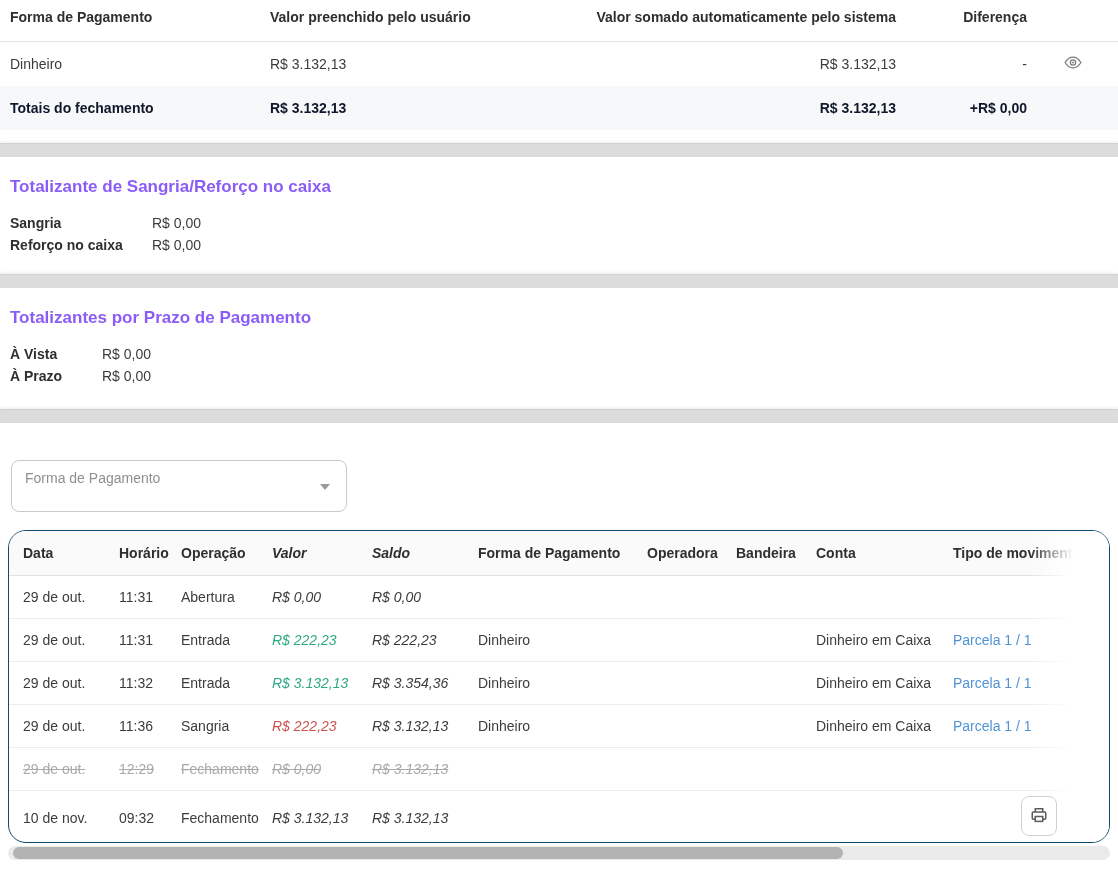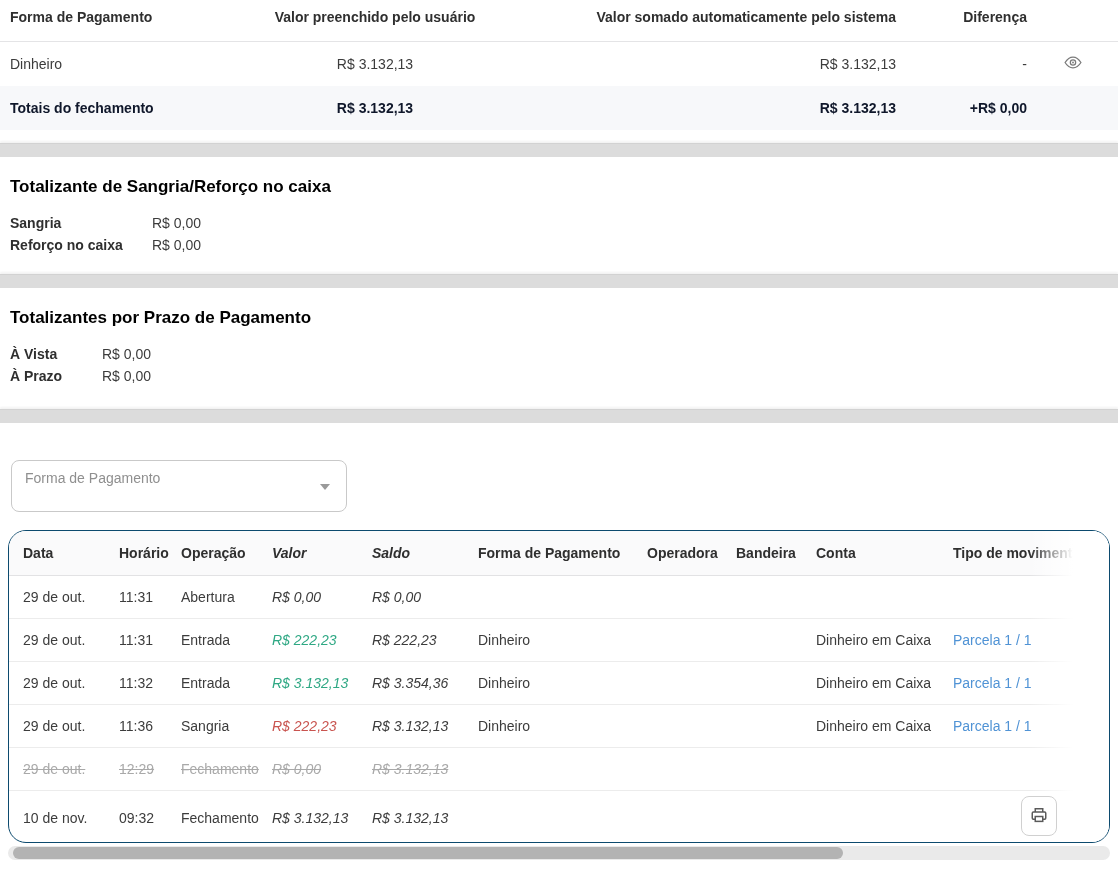--- a/index.html
+++ b/index.html
@@ -5,36 +5,36 @@
   * { margin:0; padding:0; box-sizing:border-box; }
   html,body { background:#fff; }
   body {
     width:1118px; height:871px; overflow:hidden; position:relative;
     font-family:"Liberation Sans", sans-serif; font-size:14px; color:#3c3c3c;
   }
 
   
   .ct-row { display:flex; align-items:center; width:1118px; }
   .ct-c1 { width:270px; padding-left:10px; }
-  .ct-c2 { width:210px; text-align:center; }
+  .ct-c2 { width:210px; text-align:left; }
   .ct-c3 { width:416px; text-align:right; }
   .ct-c4 { width:112px; text-align:right;margin-left:19px; }
   .ct-c5 { flex:1; display:flex; justify-content:center; align-items:center; }
   .ct-head { height:42px; align-items:flex-start; padding-top:9px; border-bottom:1px solid #e4e4e6; font-weight:bold; color:#2f2f2f; }
   .ct-body-row { height:44px; }
   .ct-totals { height:44px; background:#f7f8fa; font-weight:bold; color:#0f172a; }
   .icon-btn { background:none; border:none; cursor:pointer; display:flex; align-items:center; justify-content:center; padding:2px; }
 
   
   .section-divider { width:1118px; height:14px; background:#dcdcdc; border-top:1px solid #d2d2d2; box-shadow:0 -2px 2px rgba(0,0,0,0.05); }
   .div1 { margin-top:13px; }
 
   
   .lv-section { padding:20px 10px 0 10px; }
-  .section-title { font-size:17px; font-weight:bold; color:#000000; }
+  .section-title { font-size:17px; font-weight:bold; color:#8b5cf6; }
   .lv-rows { margin-top:15px; }
   .lv-row { display:flex; line-height:22px; }
   .lv-label { font-weight:bold; color:#2f2f2f; }
   .w142 .lv-label { width:142px; }
   .w92  .lv-label { width:92px; }
   .sec2 { padding-bottom:18px; }
   .sec3 { padding-bottom:22px; }
 
   
   .mov-section { padding:19px 0 0 0; }

